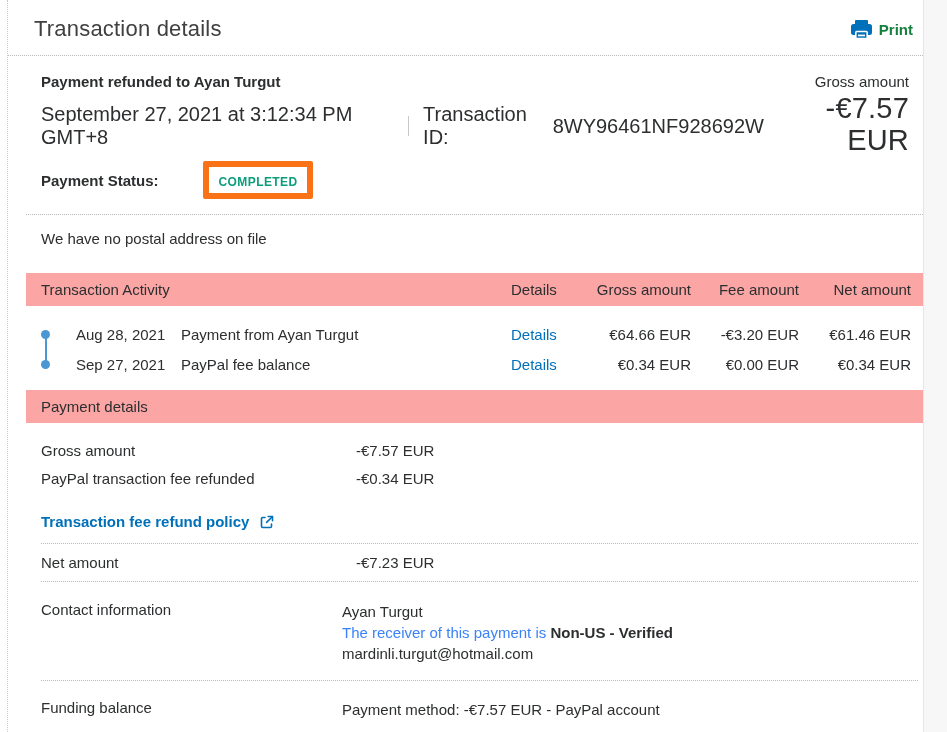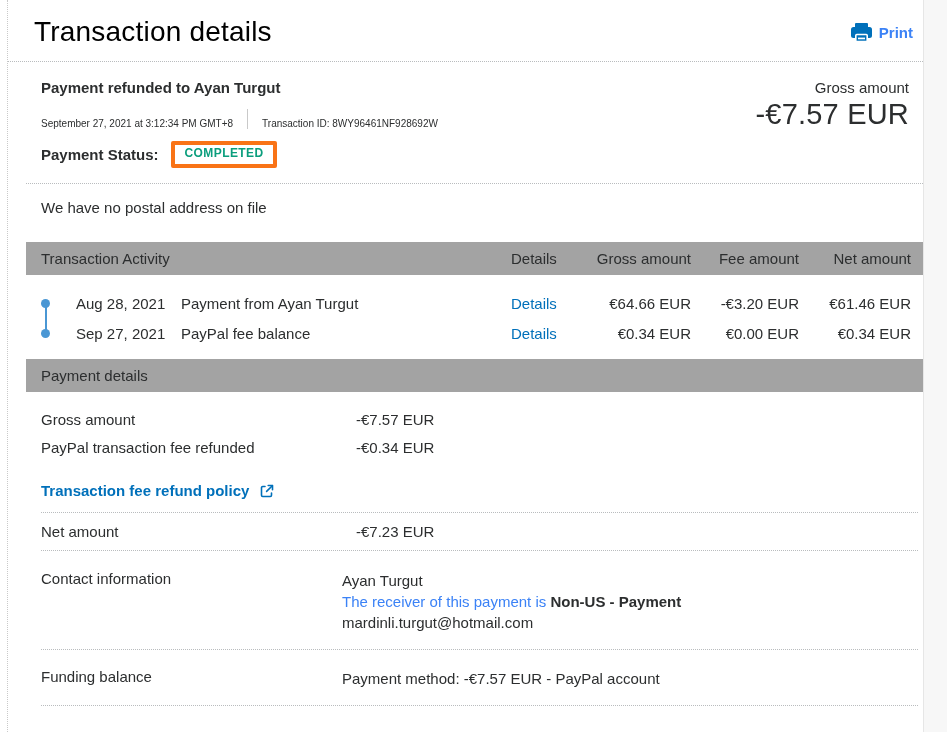--- a/index.html
+++ b/index.html
@@ -16,49 +16,49 @@
   }
   .card {
     position:absolute; left:7px; top:0; width:916px; height:100%;
     background:#fff; border-left:1px dotted #c9c9c9;
   }
   
   .header {
     display:flex; justify-content:space-between; align-items:center;
     padding:16px 10px 13px 26px;
   }
-  .page-title { font-size:28px; font-weight:400; color:#000000; letter-spacing:.2px; }
+  .page-title { font-size:22px; font-weight:400; color:#404040; letter-spacing:.2px; }
   .print-btn {
     display:flex; align-items:center; gap:7px;
-    color:#3b82f6; font-size:15px; font-weight:700; cursor:pointer;
+    color:#15803d; font-size:15px; font-weight:700; cursor:pointer;
   }
   .hrule-dotted { border:none; border-top:1px dotted #b9bcbe; margin:0; }
 
   
   .summary { display:flex; justify-content:space-between; padding:17px 14px 0 33px; }
   .sum-line1 { font-weight:700; margin-bottom:13px; }
-  .sum-line2 { display:flex; align-items:flex-end; font-size:10px; margin-bottom:12px; }
+  .sum-line2 { display:flex; align-items:center; font-size:20px; margin-bottom:12px; }
   .vsep { width:1px; height:20px; background:#c9c9c9; margin:0 14px; }
-  .status-row { display:flex; align-items:center; font-weight:700; }
+  .status-row { display:flex; align-items:center; font-weight:700;gap:32px; }
   .status-badge {
     margin-left:12px; display:inline-block;
-    border:4px solid #f97316; color:#0b9e7d;
+    border:6px solid #f97316; color:#0b9e7d;
     font-size:12px; font-weight:700; letter-spacing:.4px;
-    padding:1px 10px 4px; border-radius:2px;
+    padding:8px 10px 4px; border-radius:2px;
   }
   .summary-right { text-align:right; }
   .gross-label { margin-bottom:3px; }
   .gross-value { font-size:29px; letter-spacing:.2px; line-height:1.1; }
 
   .divider-full { border:none; border-top:1px dotted #b9bcbe; margin:15px 0 0 18px; }
   .postal-note { padding:15px 33px 26px; }
 
   
   .band {
-    margin-left:18px; width:897px; background:#a3a3a3;
+    margin-left:18px; width:897px; background:#fca5a5;
   }
   .band-grid {
     display:grid; grid-template-columns:470px 70px 110px 108px 112px;
     align-items:center; padding:8px 12px 8px 15px;
   }
   .col-right { text-align:right; }
   .activity-table { position:relative; margin:13px 12px 0 33px; width:870px; }
   .activity-row {
     display:grid; grid-template-columns:35px 105px 330px 70px 110px 108px 112px;
     align-items:center; height:30px;
@@ -206,21 +206,21 @@
     <div>Net amount</div>
     <div>-€7.23 EUR</div>
   </div>
   <hr class="divider-inset" style="margin-top:3px;">
 
   
   <div class="info-row">
     <div>Contact information</div>
     <div class="info-value">
       <div>Ayan Turgut</div>
-      <div><span class="gray">The receiver of this payment is </span><span class="bold">Non-US - Payment</span></div>
+      <div><span class="gray">The receiver of this payment is </span><span class="bold">Non-US - Verified</span></div>
       <div>mardinli.turgut@hotmail.com</div>
     </div>
   </div>
 
   <hr class="divider-inset" style="margin-top:16px;">
 
   
   <div class="info-row" style="margin-top:18px;">
     <div>Funding balance</div>
     <div class="info-value">

